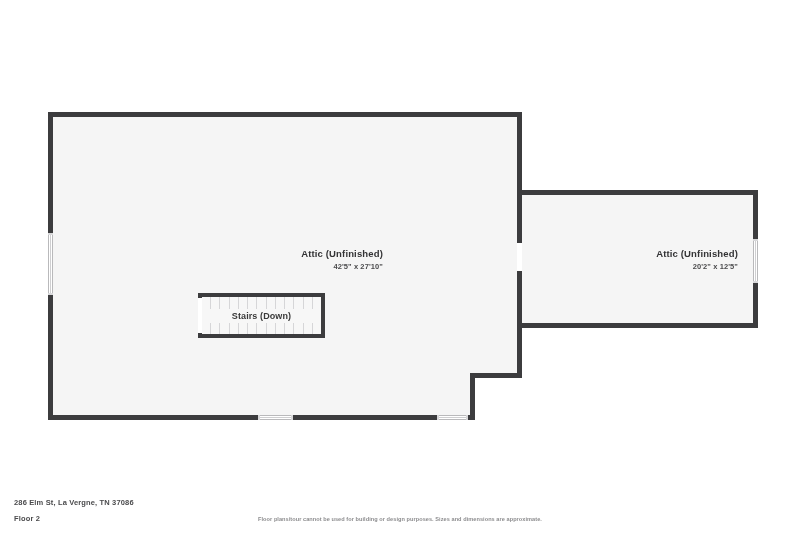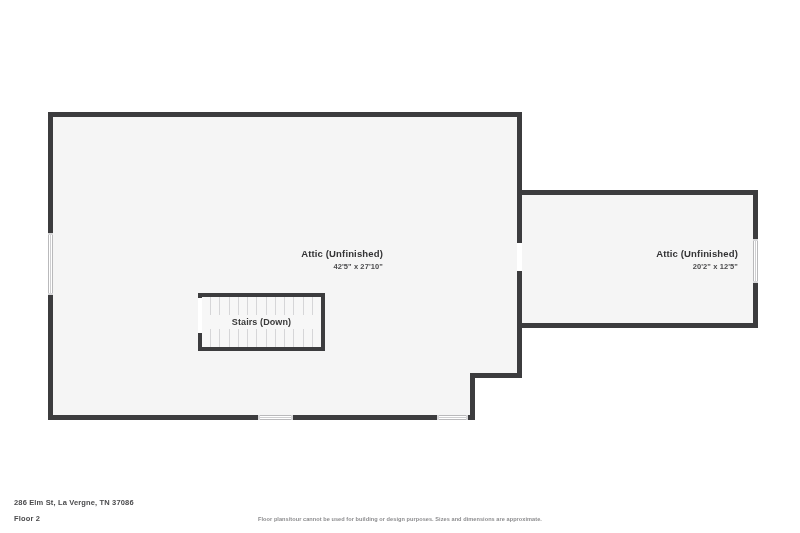--- a/index.html
+++ b/index.html
@@ -197,21 +197,21 @@
   <div class="window-cap" style="left:437px; top:415px; width:2px; height:5px;"></div>
   <div class="window-cap" style="left:466px; top:415px; width:2px; height:5px;"></div>
 
   <div class="wall-light" style="left:517px; top:243px; width:5px; height:28px;"></div>
 
   <div class="room-label" style="left:183px; top:248px; width:200px;">
     <span class="rl-name">Attic (Unfinished)</span>
     <span class="rl-dims">42'5" x 27'10"</span>
   </div>
 
-  <div class="stairs-box" style="left:198px; top:293px; width:127px; height:58px;">
+  <div class="stairs-box" style="left:198px; top:293px; width:127px; height:45px;">
     <div class="stairs-treads">
       <div class="tread"></div>
       <div class="tread"></div>
       <div class="tread"></div>
       <div class="tread"></div>
       <div class="tread"></div>
       <div class="tread"></div>
       <div class="tread"></div>
       <div class="tread"></div>
       <div class="tread"></div>

